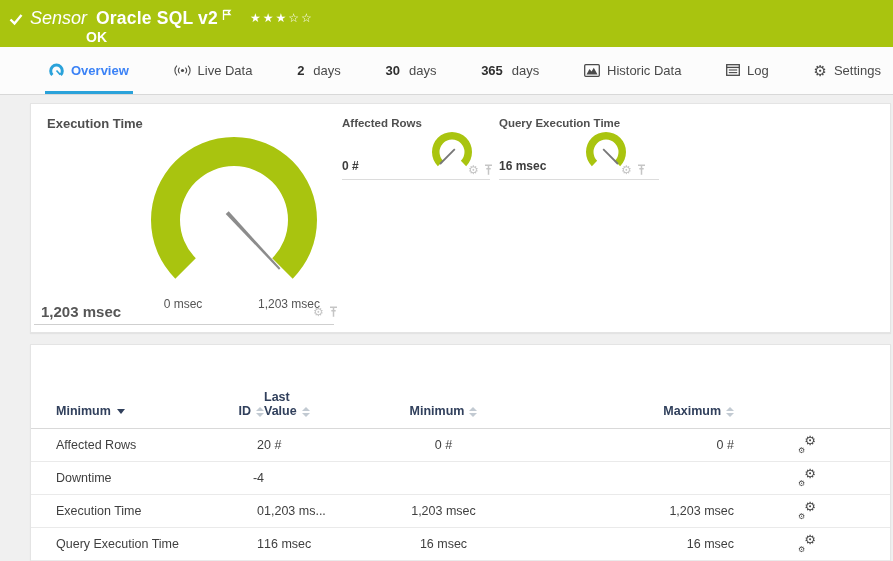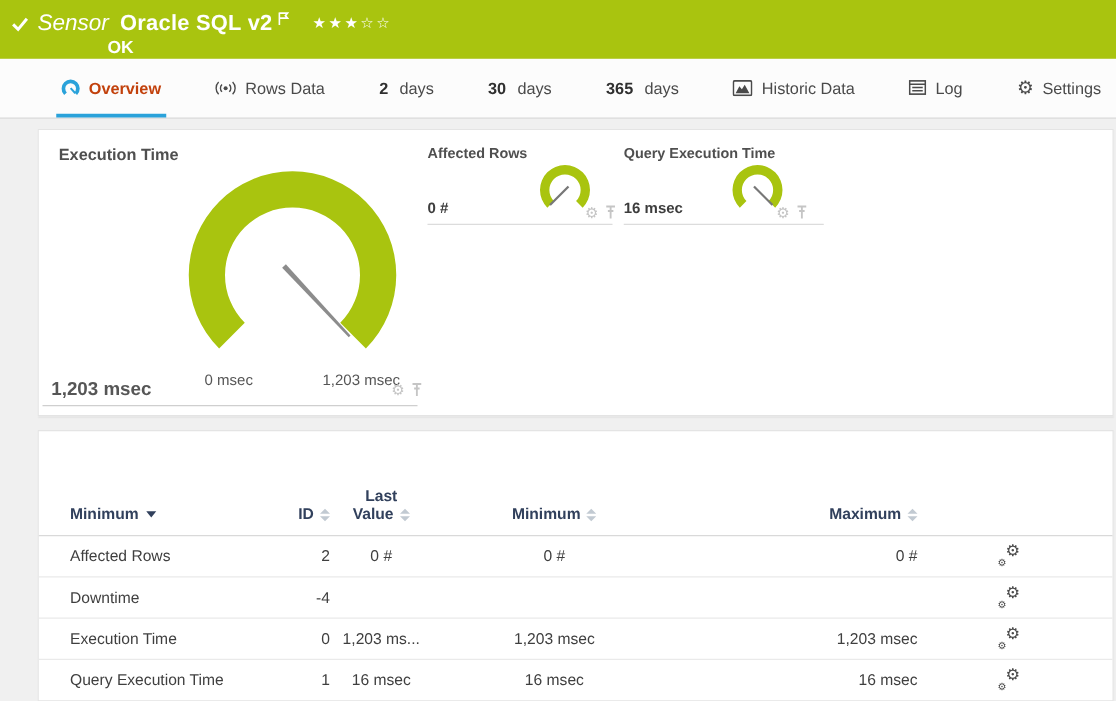--- a/index.html
+++ b/index.html
@@ -24,21 +24,21 @@
   
   .tabbar {
     display:flex; justify-content:space-between; align-items:stretch;
     height:48px; background:#fcfcfc; border-bottom:1px solid #d8d8d8;
     padding:0 8px 0 45px;
   }
   .tab {
     display:flex; align-items:center; gap:7px; font-size:13px; color:#4a4a4a;
     cursor:pointer; border-bottom:3px solid transparent; padding:2px 4px 0 4px;
   }
-  .tab.active { border-bottom-color:#2aa2da; color:#c2410c; font-weight:bold; }
+  .tab.active { border-bottom-color:#2aa2da; color:#3b82f6; font-weight:bold; }
   .tab .tab-num { font-weight:bold; color:#2f2f2f; margin-right:2px; }
   .tab svg { display:block; }
   .gear-glyph { font-size:15px; color:#4a4a4a; line-height:1; }
 
   
   .panel { position:absolute; left:30px; width:861px; background:#fff;
            border:1px solid #e4e4e4; box-shadow:0 1px 1px rgba(0,0,0,.05); }
   .panel-gauges { top:103px; height:230px; }
   .panel-table  { top:344px; height:217px; }
 
@@ -53,21 +53,21 @@
   .corner-icons { display:flex; align-items:center; gap:5px; }
   .corner-icons .gear-glyph { color:#c5c5c5; font-size:12px; }
 
   
   .tbl { width:100%; font-size:12.5px; color:#3f3f3f; }
   .trow { display:flex; align-items:center; height:33px; border-bottom:1px solid #eaeaea; padding-left:25px; }
   .thead { height:84px; align-items:flex-end; padding-bottom:10px; border-bottom:1px solid #d9d9d9;
            color:#31405c; font-weight:bold; }
   .c-channel { width:150px; text-align:left; }
   .c-id      { width:58px;  text-align:right; }
-  .c-last    { width:82px;  text-align:center; }
+  .c-last    { width:82px;  text-align:left; }
   .c-min     { width:195px; text-align:center; }
   .c-max     { width:193px; text-align:right; }
   .c-gear    { width:110px; padding-left:64px; }
   .hdr-2line div { line-height:14px; }
   .sort { display:inline-block; width:8px; margin-left:5px; vertical-align:middle; }
   .sort i { display:block; width:0; height:0; border-left:4px solid transparent; border-right:4px solid transparent; }
   .sort .up { border-bottom:4px solid #c2cad2; margin-bottom:2px; }
   .sort .dn { border-top:4px solid #c2cad2; }
   .sort-active { display:inline-block; width:0; height:0; margin-left:6px;
                  border-left:4.5px solid transparent; border-right:4.5px solid transparent;
@@ -103,21 +103,21 @@
         <line x1="7.5" y1="7.5" x2="11.2" y2="11.6" stroke="#2aa2da" stroke-width="1.6"></line>
       </svg>
       <span>Overview</span>
     </div>
     <div class="tab">
       <svg width="17" height="13" viewBox="0 0 17 13">
         <circle cx="8.5" cy="6.5" r="1.6" fill="#4a4a4a"></circle>
         <path d="M5.6,3.6 A4,4 0 0 0 5.6,9.4 M2.9,1.6 A7,7 0 0 0 2.9,11.4" fill="none" stroke="#4a4a4a" stroke-width="1.1"></path>
         <path d="M11.4,3.6 A4,4 0 0 1 11.4,9.4 M14.1,1.6 A7,7 0 0 1 14.1,11.4" fill="none" stroke="#4a4a4a" stroke-width="1.1"></path>
       </svg>
-      <span>Rows Data</span>
+      <span>Live Data</span>
     </div>
     <div class="tab">
       <span class="tab-num">2</span>
       <span>days</span>
     </div>
     <div class="tab">
       <span class="tab-num">30</span>
       <span>days</span>
     </div>
     <div class="tab">

